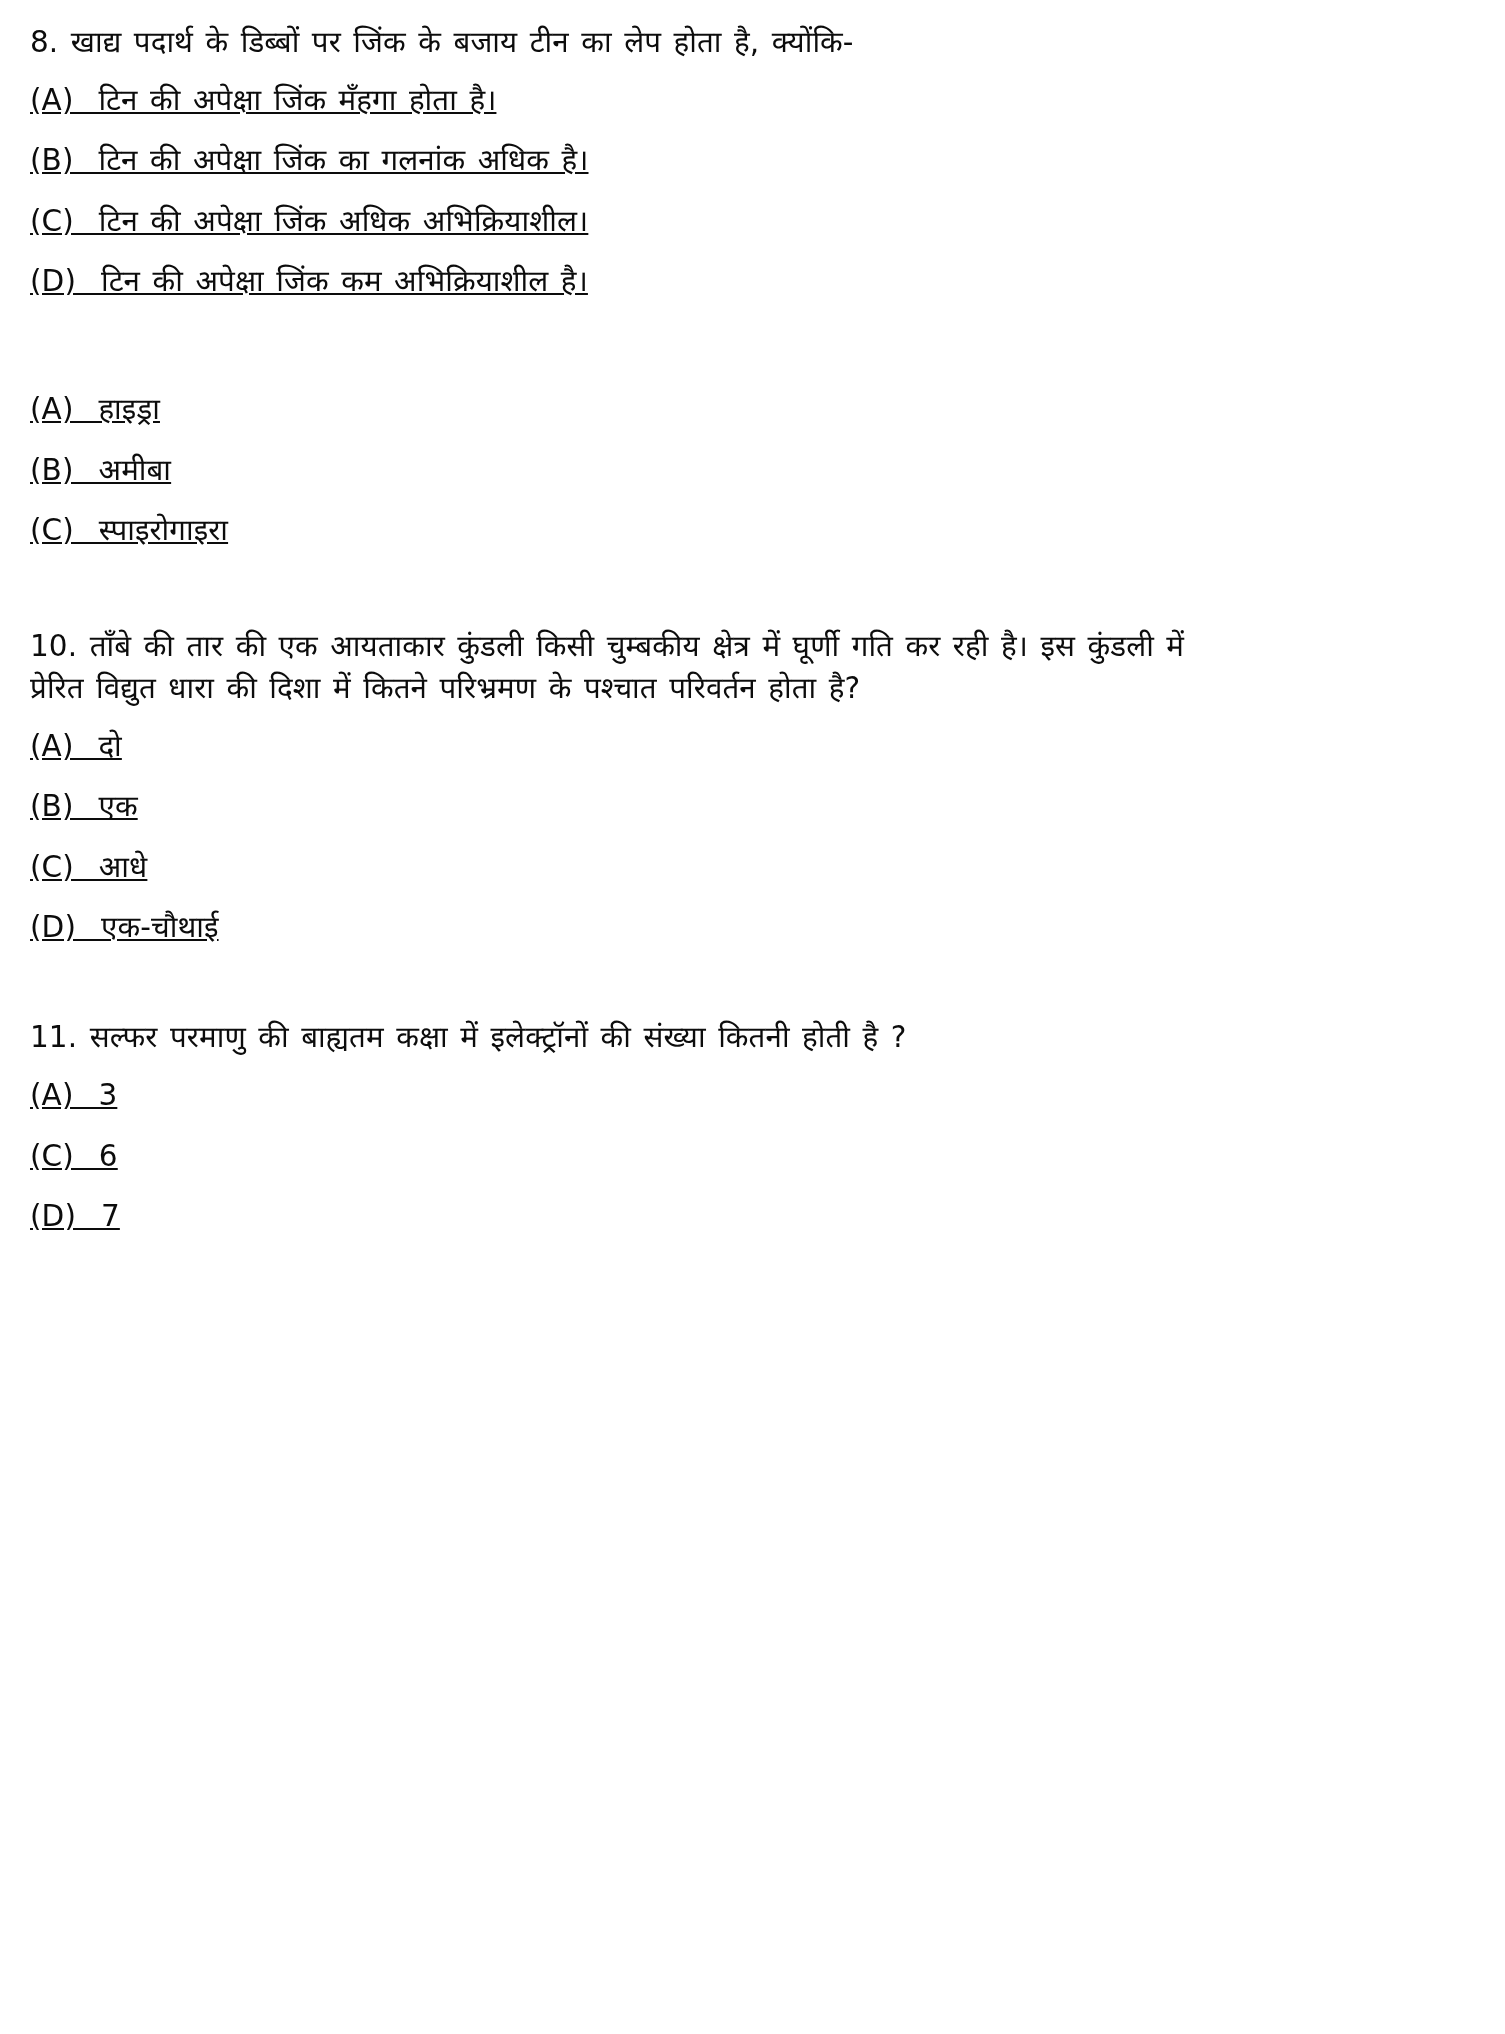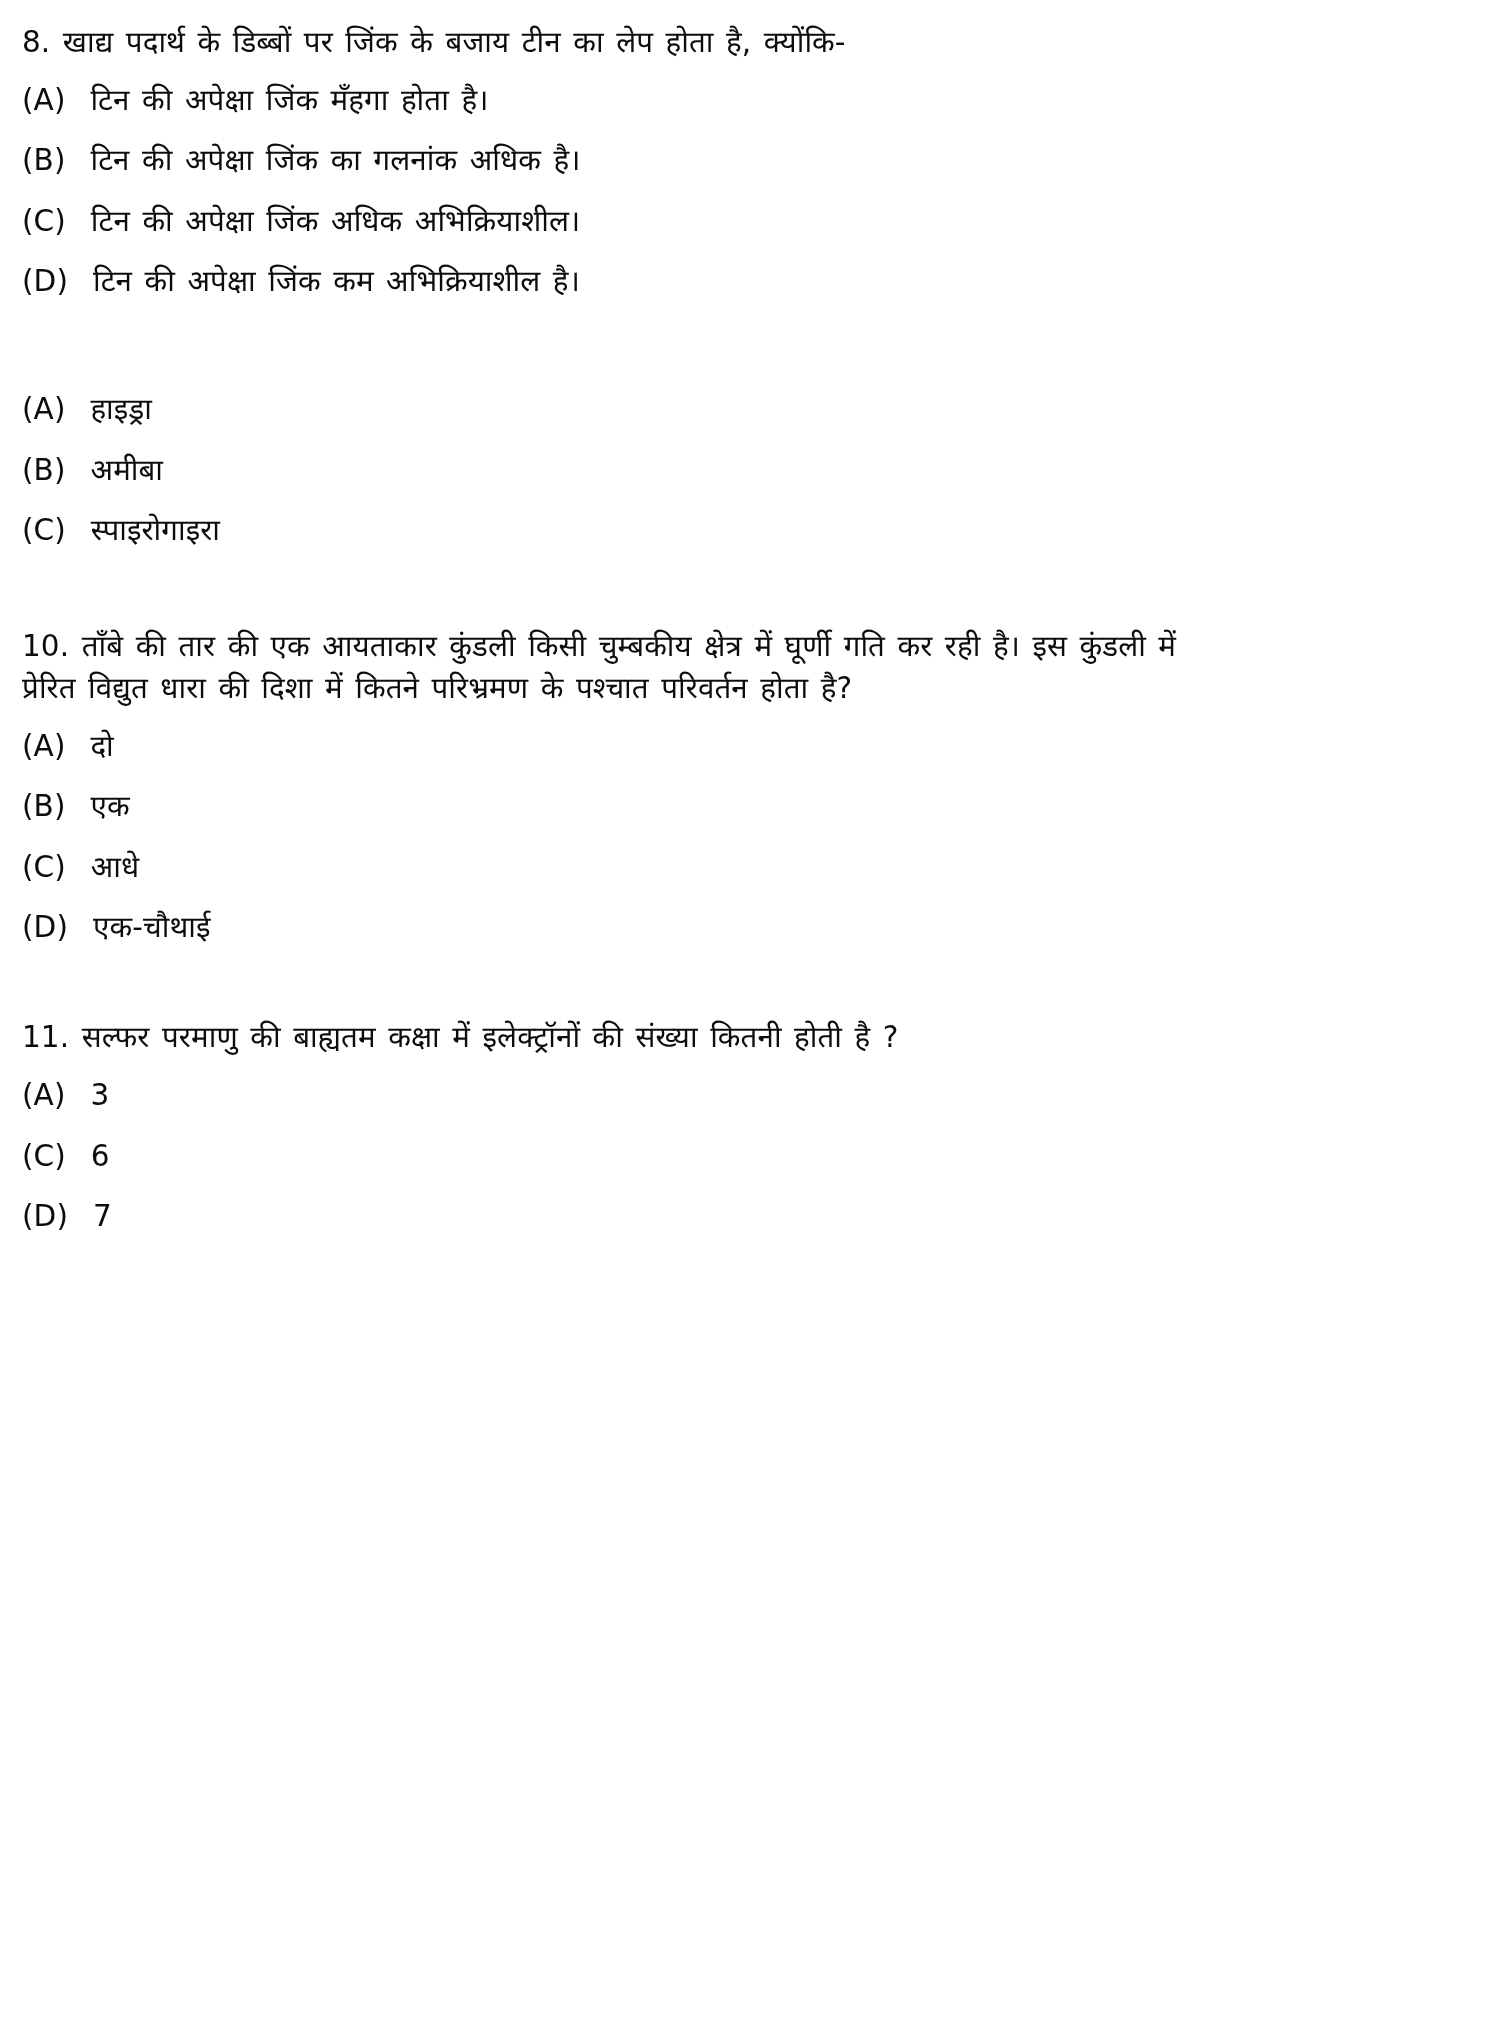--- a/index.html
+++ b/index.html
@@ -16,41 +16,42 @@
   }
   .page {
     position: relative;
     width: 1505px;
     height: 2034px;
     background: #ffffff;
     box-sizing: border-box;
     padding: 22px 90px 0 22px;
   }
   .qblock {
-    margin: 0 0 0 0;
+    margin: 0 0 0 8px;
   }
   .qtext {
     font-size: 29.5px;
     line-height: 1.42;
     letter-spacing: 0.1px;
     word-spacing: 3px;
     color: #0c0c0c;
     margin: 0 0 6px 0;
     max-width: 1130px;
     text-align: left;
   }
   .opt {
     font-size: 29.5px;
     line-height: 1.30;
     letter-spacing: 0.1px;
     word-spacing: 3px;
     color: #0c0c0c;
     margin: 0 0 0 0;
     padding: 11px 0 11px 0;
     white-space: pre;
+    text-decoration: underline;
   }
   .q-gap-lg { height: 66px; }
   .q-gap-md { height: 60px; }
   .optlist { margin-top: 2px; }
   .q10 .qtext { max-width: 1160px; }
 </style>
 </head>
 <body>
 
 <div class="page">

